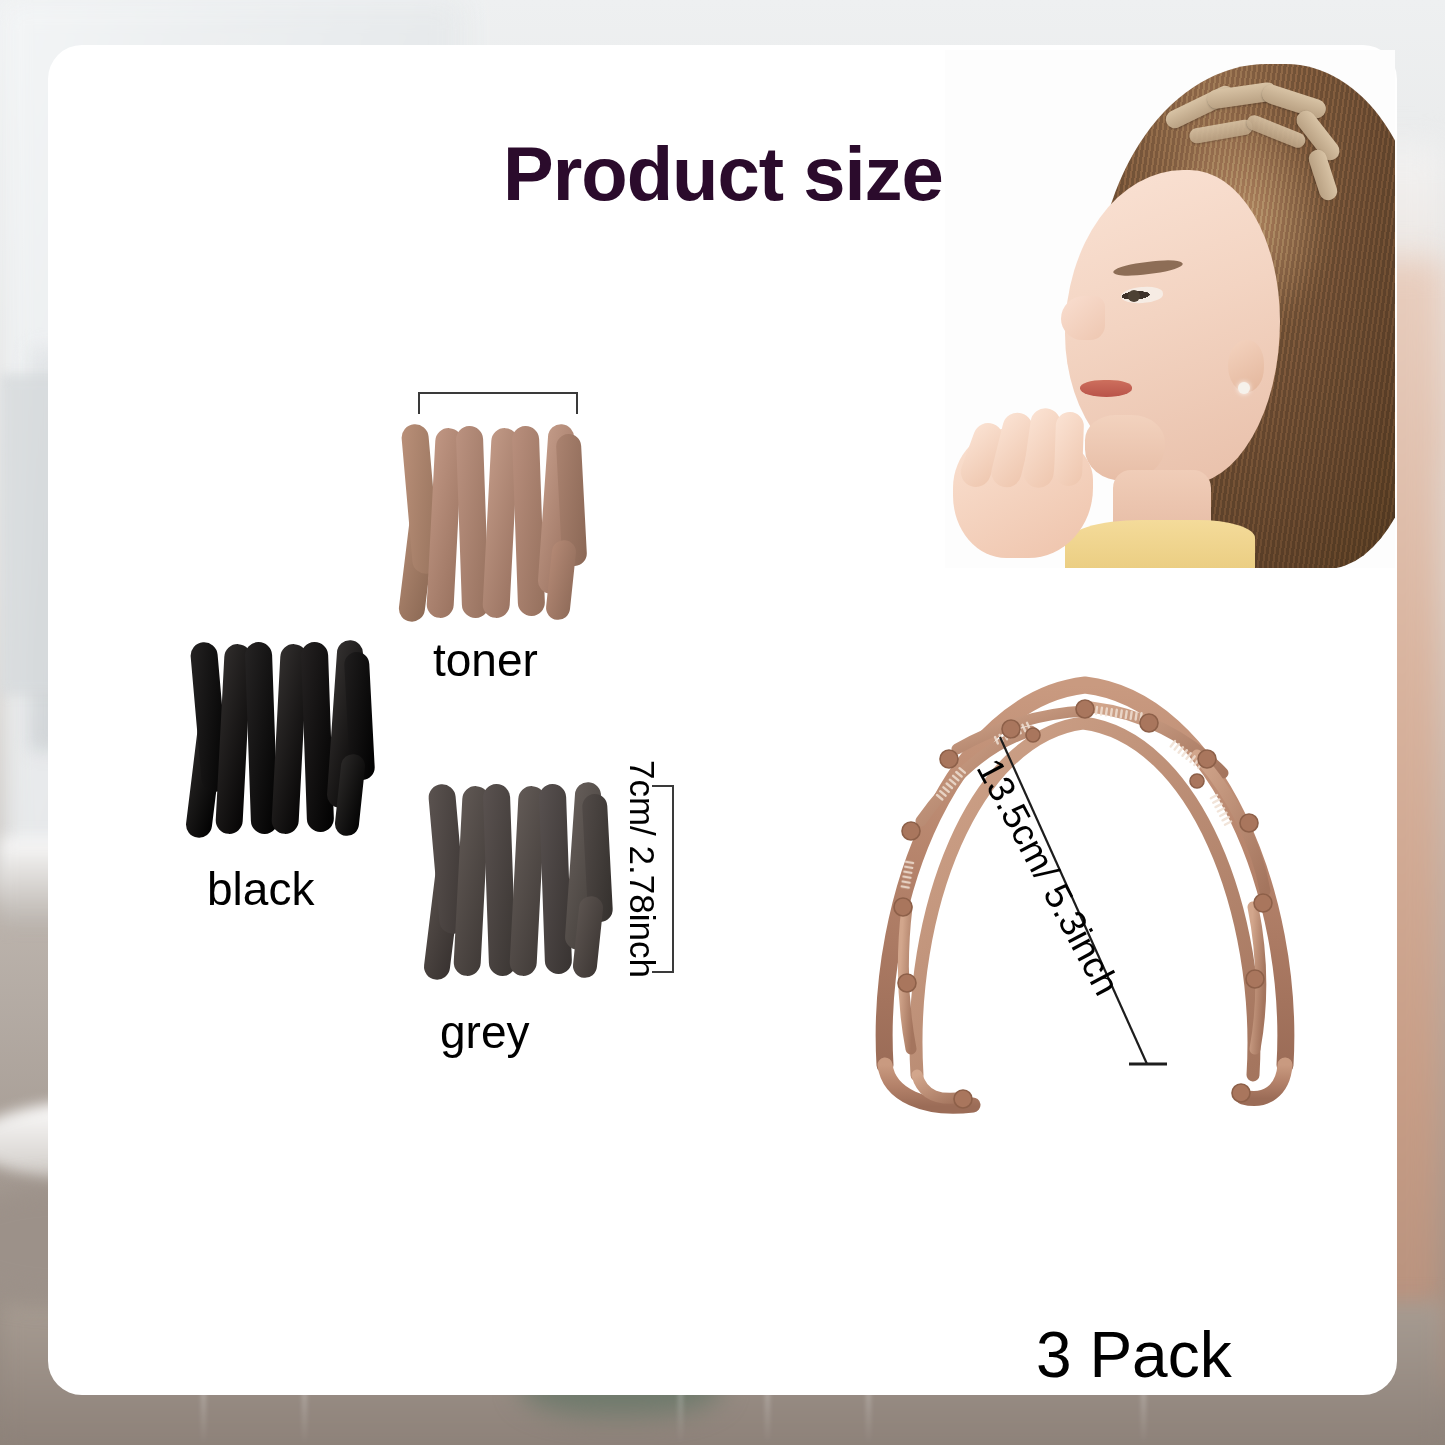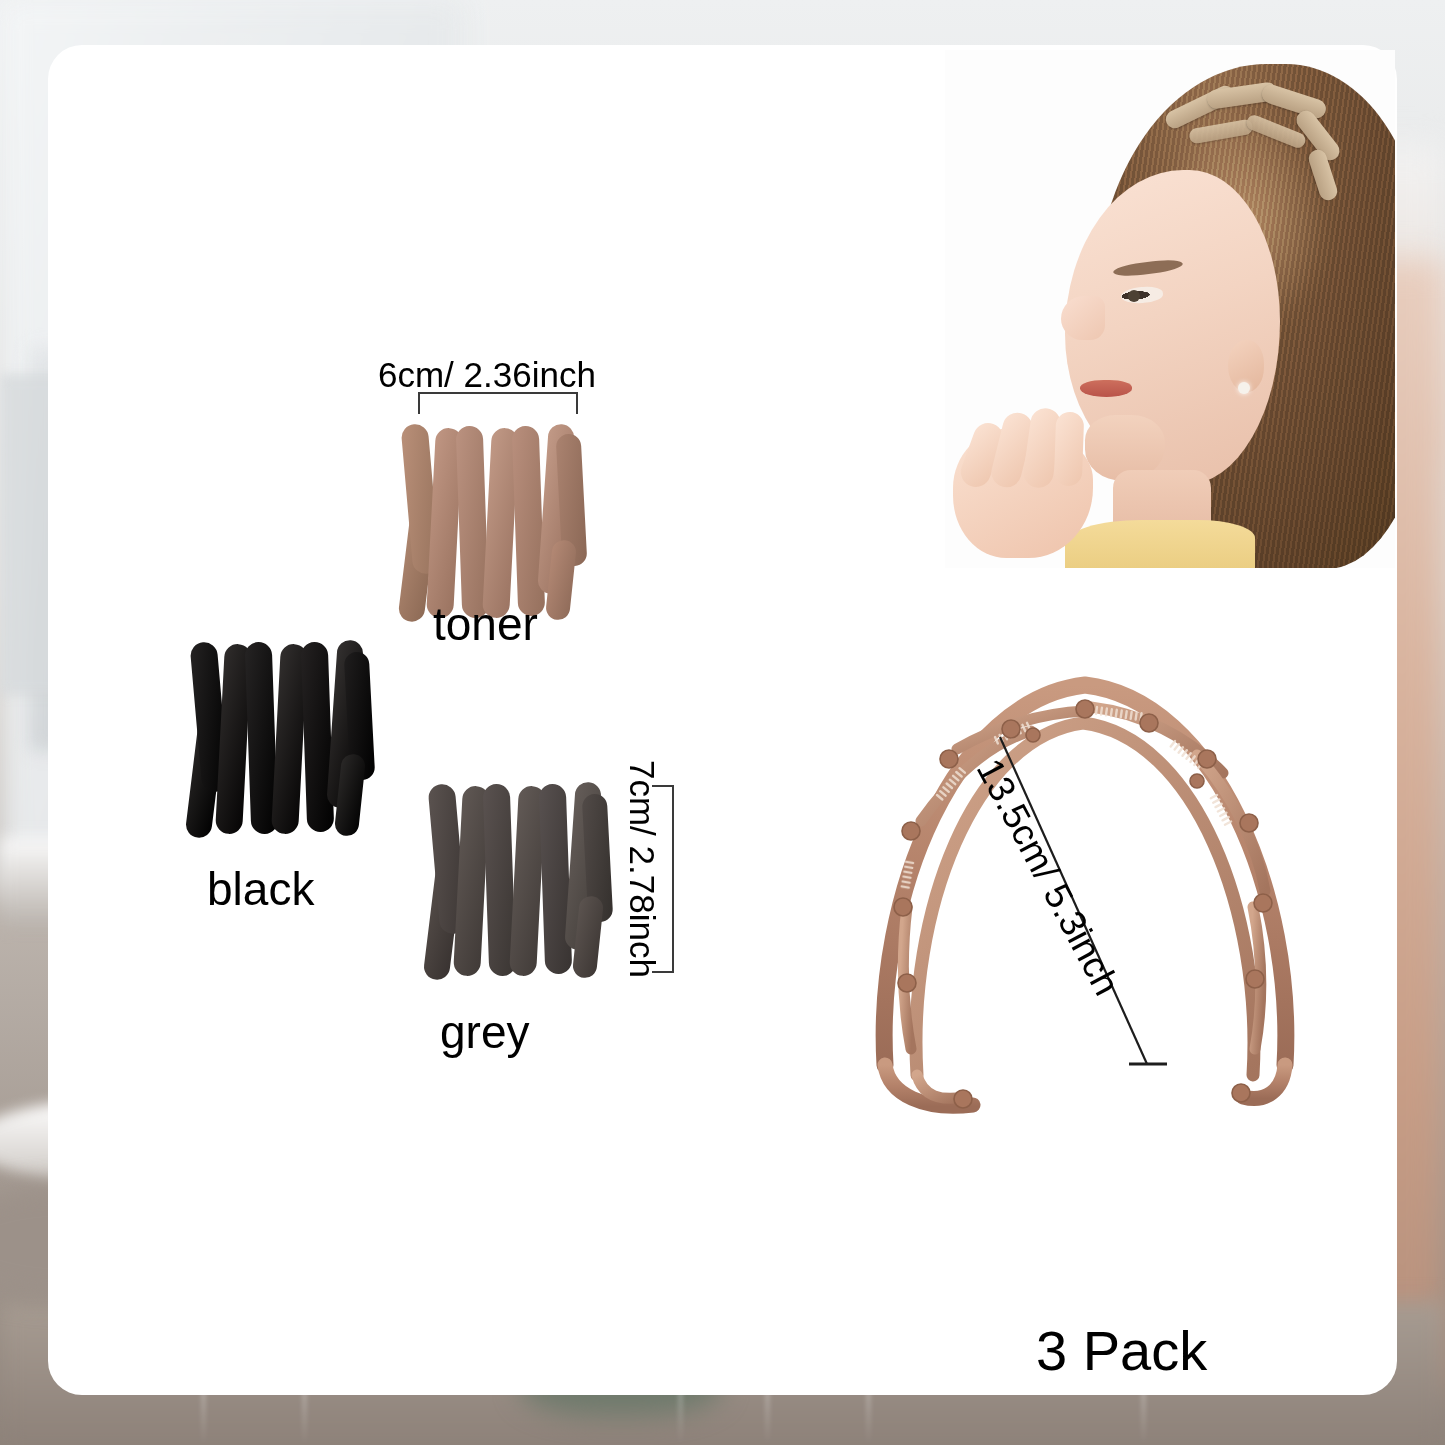--- a/index.html
+++ b/index.html
@@ -100,35 +100,35 @@
   .bar{position:absolute;border-radius:40px;}
 
   
   .stack-toner{left:403px;top:420px;width:185px;height:205px;}
   
   .stack-black{left:192px;top:636px;width:185px;height:205px;}
   
   .stack-grey{left:430px;top:778px;width:185px;height:205px;}
 
   .label{position:absolute;font-size:46px;color:#000;white-space:nowrap;}
-  .lbl-toner{left:433px;top:597px;}
+  .lbl-toner{left:433px;top:633px;}
   .lbl-black{left:207px;top:862px;}
   .lbl-grey{left:440px;top:1005px;}
 
   
   .dim-h-text{position:absolute;left:378px;top:355px;font-size:35px;color:#000;white-space:nowrap;}
   .bracket-h{position:absolute;left:418px;top:392px;width:156px;height:20px;
     border:2px solid #3a3a3a;border-top:2px solid #3a3a3a;border-bottom:none;}
   .dim-v-text{position:absolute;left:662px;top:760px;font-size:35px;color:#000;white-space:nowrap;
     transform:rotate(90deg);transform-origin:0 0;}
   .bracket-v{position:absolute;left:652px;top:785px;width:20px;height:184px;
     border:2px solid #3a3a3a;border-left:none;}
 
   .thickness{position:absolute;left:233px;top:1163px;font-size:44px;color:#000;white-space:nowrap;}
-  .pack{position:absolute;left:1036px;top:1318px;font-size:56px;color:#000;white-space:nowrap;}
+  .pack{position:absolute;left:1036px;top:1318px;font-size:64px;color:#000;white-space:nowrap;}
 
   
   .hb{position:absolute;left:845px;top:645px;width:475px;height:470px;}
   .hb svg{position:absolute;inset:0;}
   .dim-d-text{position:absolute;left:1005px;top:752px;font-size:37px;color:#000;
     white-space:nowrap;transform:rotate(62deg);transform-origin:0 0;font-weight:500;}
 </style>
 </head>
 <body>
 
@@ -149,20 +149,21 @@
     <div class="bg-drip" style="left:14%;"></div>
     <div class="bg-drip" style="left:21%;"></div>
     <div class="bg-drip" style="left:47%;"></div>
     <div class="bg-drip" style="left:53%;"></div>
     <div class="bg-drip" style="left:60%;"></div>
     <div class="bg-drip" style="left:79%;"></div>
   </div>
 
   <div class="card"></div>
 
+  <div class="title">Product size</div>
 
   <div class="model">
     <div class="m-bgwhite"></div>
     <div class="m-hairmass"></div>
     <div class="m-hairshine"></div>
     <div class="m-hairtex"></div>
     <div class="m-face"></div>
     <div class="m-brow"></div>
     <div class="m-eye"></div>
     <div class="m-pupil"></div>
@@ -183,21 +184,20 @@
       <div class="m-band-seg" style="left:0px;top:14px;width:74px;height:18px;transform:rotate(-26deg);"></div>
       <div class="m-band-seg" style="left:44px;top:2px;width:70px;height:19px;transform:rotate(-8deg);"></div>
       <div class="m-band-seg" style="left:98px;top:8px;width:66px;height:19px;transform:rotate(18deg);"></div>
       <div class="m-band-seg" style="left:126px;top:42px;width:58px;height:19px;transform:rotate(52deg);"></div>
       <div class="m-band-seg" style="left:134px;top:82px;width:52px;height:18px;transform:rotate(72deg);"></div>
       <div class="m-band-seg" style="left:26px;top:40px;width:64px;height:15px;transform:rotate(-10deg);opacity:.9;"></div>
       <div class="m-band-seg" style="left:82px;top:40px;width:62px;height:15px;transform:rotate(22deg);opacity:.9;"></div>
     </div>
   </div>
 
-  <div class="dim-h-text">6cm/ 2.36inch</div>
   <div class="bracket-h"></div>
 
   <div class="stack stack-toner">
     <div class="bar" style="left:2px;top:76px;width:26px;height:126px;background:linear-gradient(100deg,#b08871,#8d6a55);transform:rotate(7deg);"></div>
     <div class="bar" style="left:4px;top:4px;width:27px;height:150px;background:linear-gradient(100deg,#ba9079,#96725c);transform:rotate(-5deg);"></div>
     <div class="bar" style="left:28px;top:8px;width:27px;height:190px;background:linear-gradient(100deg,#c09683,#9a7360);transform:rotate(3deg);"></div>
     <div class="bar" style="left:56px;top:6px;width:27px;height:192px;background:linear-gradient(100deg,#bb9280,#96715e);transform:rotate(-2deg);"></div>
     <div class="bar" style="left:84px;top:8px;width:27px;height:190px;background:linear-gradient(100deg,#c19986,#9b7462);transform:rotate(3deg);"></div>
     <div class="bar" style="left:112px;top:6px;width:27px;height:190px;background:linear-gradient(100deg,#b98f7d,#95705d);transform:rotate(-2deg);"></div>
     <div class="bar" style="left:140px;top:4px;width:26px;height:170px;background:linear-gradient(100deg,#c29a87,#9c7462);transform:rotate(4deg);"></div>

